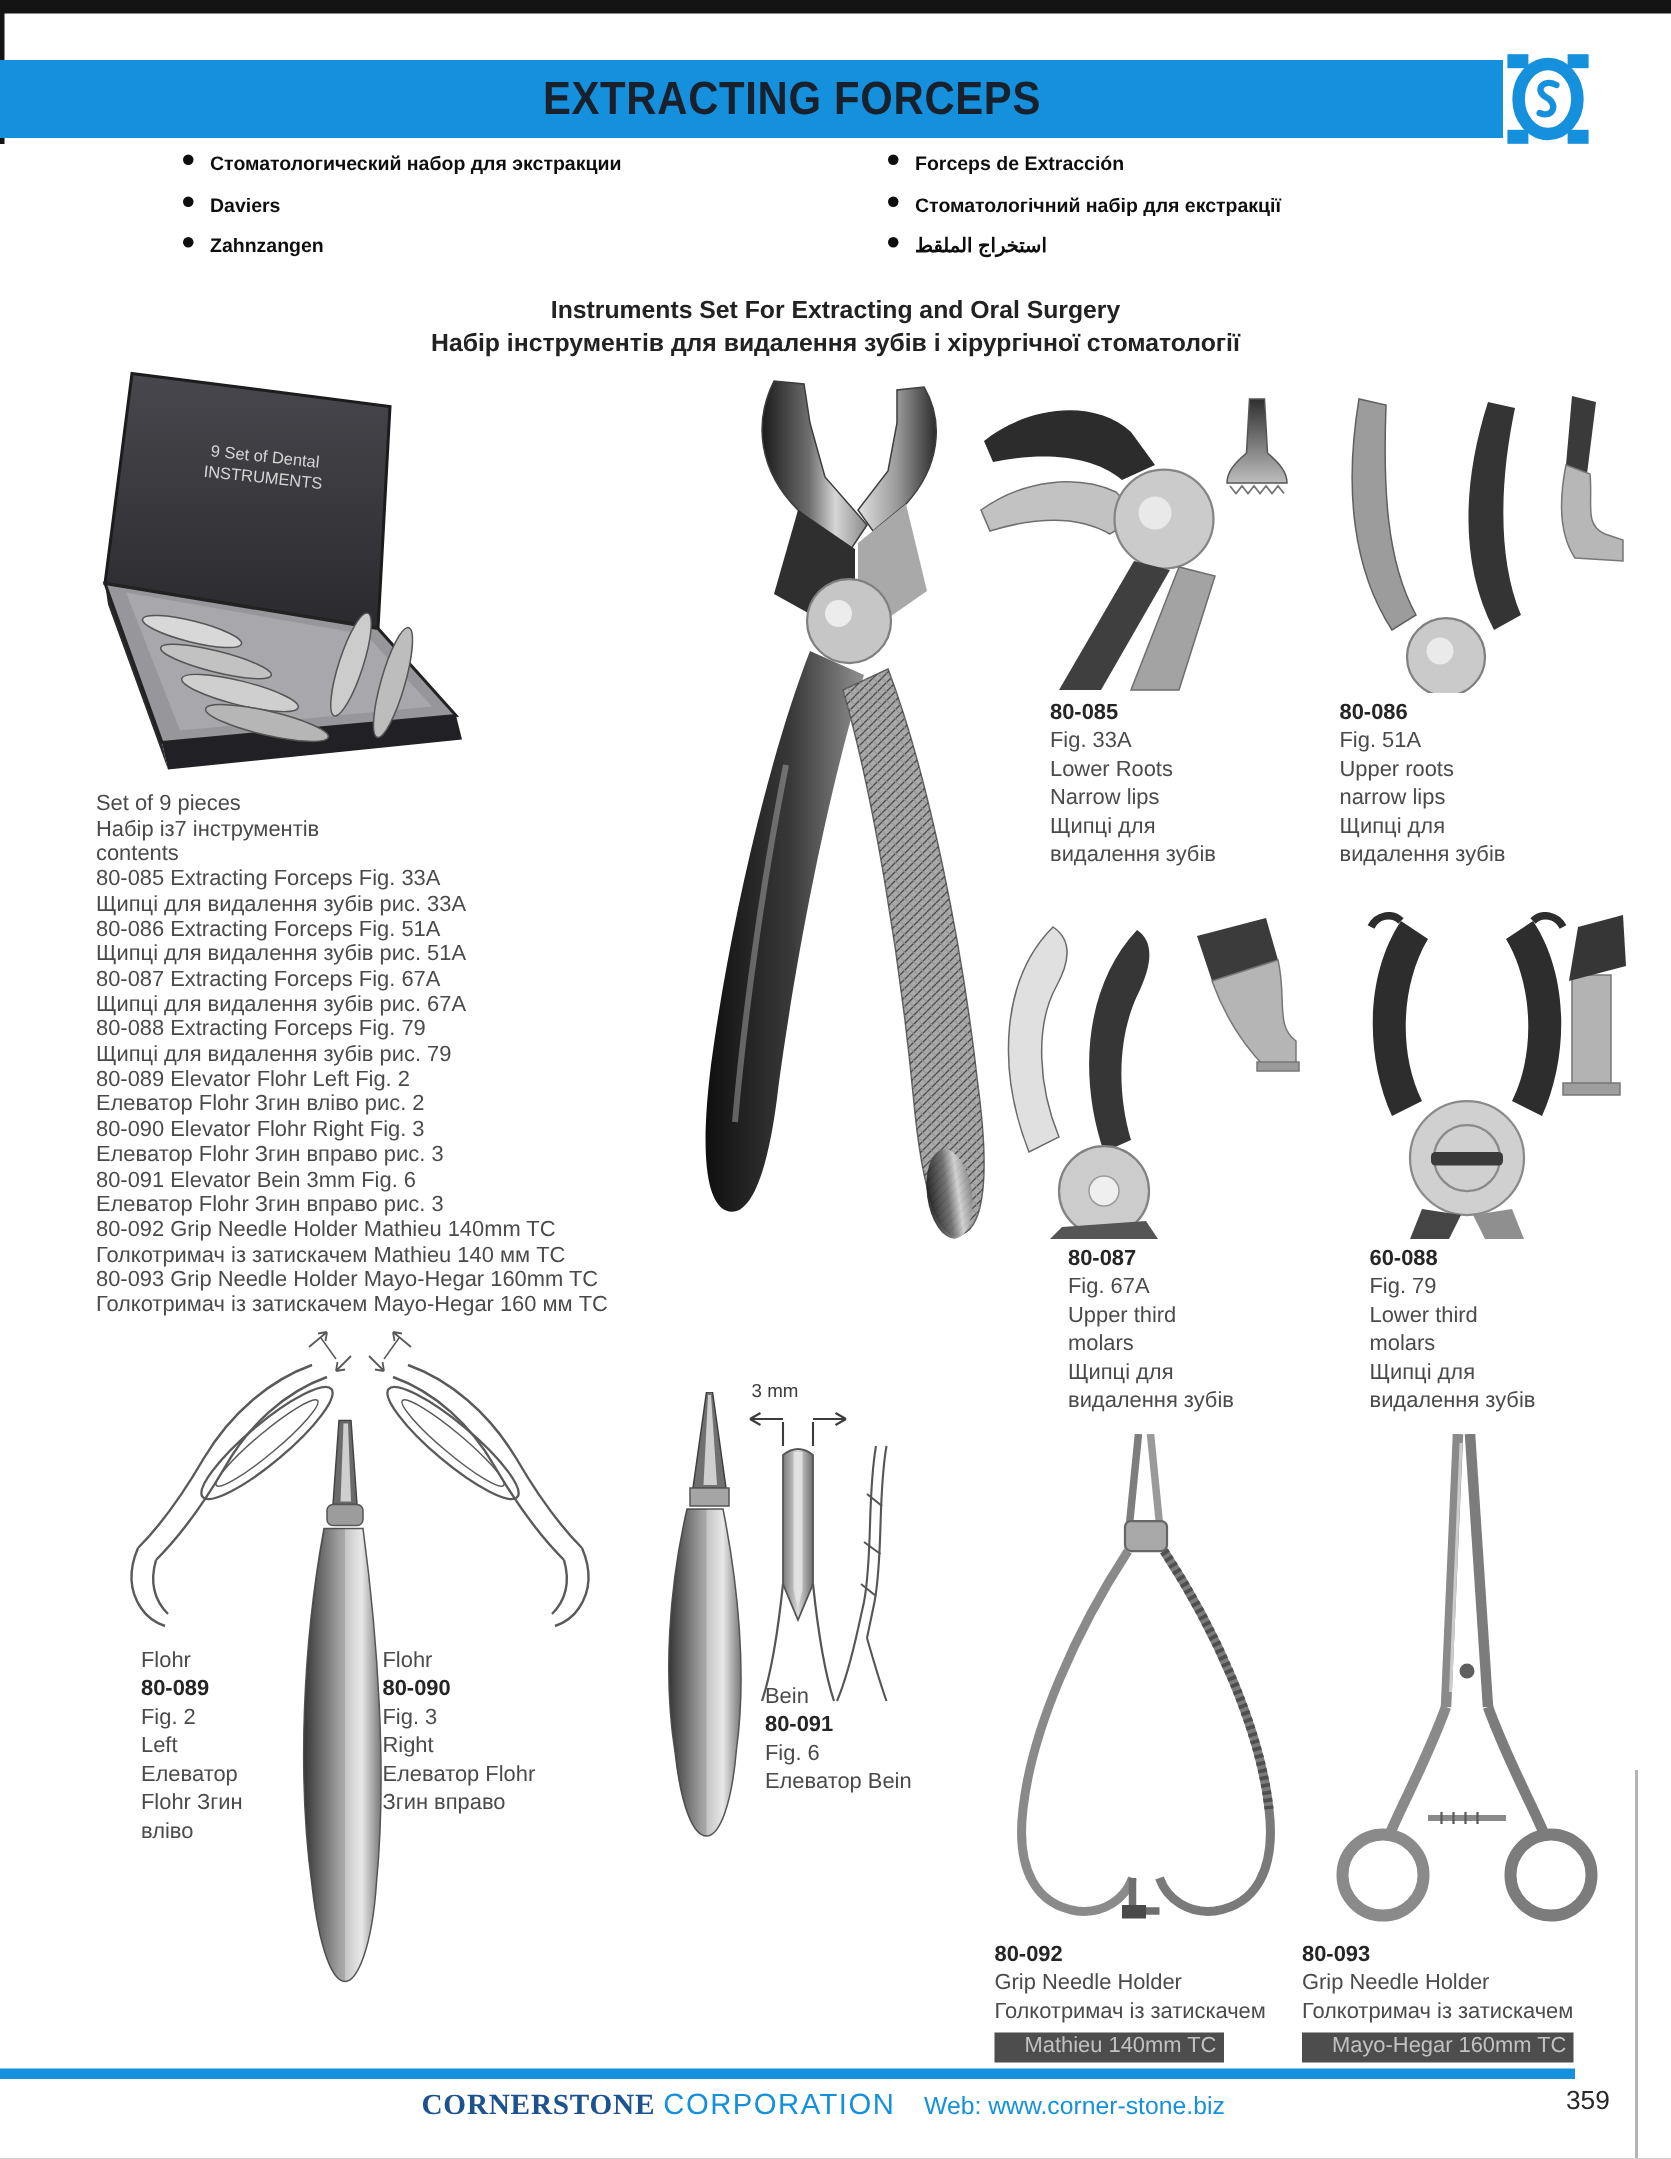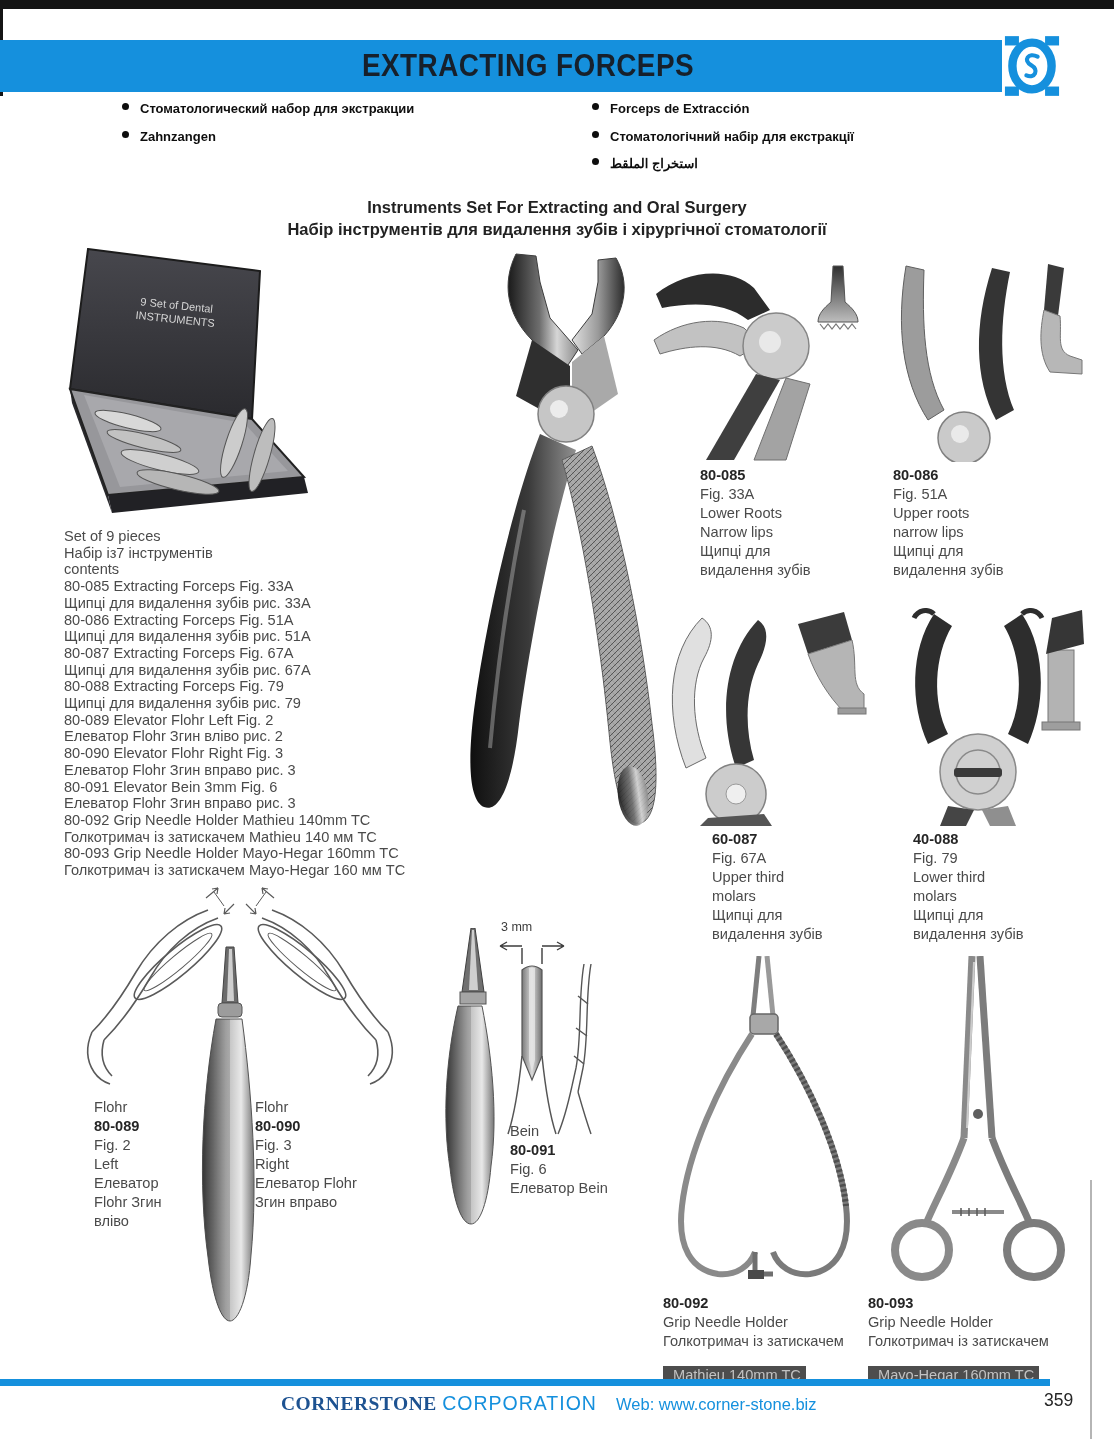--- a/index.html
+++ b/index.html
@@ -28,21 +28,21 @@
   .bullets-right{left:592px;top:95px}
 
   .intro{left:0;width:1114px;top:197px;text-align:center;font-size:16.5px;font-weight:bold;color:#222;line-height:21.5px}
 
   .contents-block{left:64px;top:528px;width:410px;font-size:14.6px;line-height:16.7px;color:#4a4a4a}
 
   .plabel{font-size:14.6px;line-height:19px;color:#4a4a4a}
   .pcode{font-weight:bold;color:#252525}
   .pname{color:#4a4a4a}
   .highlight{display:inline-block;background:var(--highlight_bg);color:var(--highlight_text);
-             padding:0 5px 1px 10px;margin-top:15px;font-size:14.6px}
+             padding:0 5px 1px 20px;margin-top:4px;font-size:14.6px}
 
   .lid-text{left:120px;top:298px;width:112px;transform:rotate(6deg);color:#d6d6d6;
             font-size:11px;line-height:14px;text-align:center}
   .tip-note{left:501px;top:920px;font-size:12.5px;color:#3c3c3c}
 
   .footer-bar{left:0;top:1379px;width:1050px;height:7px;background:var(--accent)}
   .footer-brand{left:281px;top:1392px;font-size:19.5px}
   .brand-bold{font-family:Liberation Serif, serif;font-weight:bold;color:var(--brand_navy);letter-spacing:.5px}
   .brand-rest{color:var(--accent);font-weight:normal;letter-spacing:1px}
   .footer-web{left:616px;top:1395px;font-size:16.5px;color:var(--accent)}
@@ -68,20 +68,21 @@
       <rect x="44" y="0" width="15" height="10" fill="#1590dd"></rect>
       <rect x="1" y="54" width="15" height="10" fill="#1590dd"></rect>
       <rect x="44" y="54" width="15" height="10" fill="#1590dd"></rect>
       <ellipse cx="30" cy="32" rx="21" ry="25" fill="none" stroke="#1590dd" stroke-width="9"></ellipse>
       <path d="M36 22 C26 17 20 26 29 31 C38 36 33 46 24 42" fill="none" stroke="#1590dd" stroke-width="4.5" stroke-linecap="round"></path>
     </svg>
   </div>
 
   <ul class="abs bullets bullets-left">
     <li><span>Стоматологический набор для экстракции</span></li>
+    <li><span>Daviers</span></li>
     <li><span>Zahnzangen</span></li>
   </ul>
   <ul class="abs bullets bullets-right">
     <li><span>Forceps de Extracción</span></li>
     <li><span>Стоматологічний набір для екстракції</span></li>
     <li><span>استخراج الملقط</span></li>
   </ul>
 
   <div class="abs intro">
     <div>Instruments Set For Extracting and Oral Surgery</div>
@@ -224,21 +225,21 @@
       <path d="M84 160 C66 108 72 48 106 12 C118 20 116 36 106 56 C94 82 92 118 102 152 Z" fill="#363636"></path>
       <circle cx="84" cy="186" r="30" fill="#cccccc" stroke="#828282" stroke-width="1.5"></circle>
       <circle cx="84" cy="186" r="10" fill="#efefef" stroke="#9a9a9a"></circle>
       <path d="M56 210 L48 218 L120 218 L112 206 Z" fill="#555"></path>
       <path d="M146 16 L192 4 L200 32 L156 46 Z" fill="#3b3b3b"></path>
       <path d="M156 46 L200 32 C206 58 198 76 212 86 L212 102 L192 104 C176 88 164 68 156 46 Z" fill="#b5b5b5" stroke="#777" stroke-width="1"></path>
       <rect x="186" y="100" width="28" height="6" fill="#9b9b9b" stroke="#777" stroke-width="1"></rect>
     </svg>
   </div>
   <div class="abs plabel" style="left:712px;top:830px;width:150px">
-    <div class="pcode">60-087</div>
+    <div class="pcode">80-087</div>
     <div class="ml">Fig. 67A
 Upper third
 molars
 Щипці для
 видалення зубів</div>
   </div>
 
   <div class="abs" style="left:870px;top:608px">
     <svg width="218" height="218" viewBox="0 0 218 218">
       <path d="M64 6 C40 42 40 96 58 136 L78 126 C62 94 64 48 82 18 Z" fill="#2d2d2d"></path>
@@ -249,21 +250,21 @@
       <circle cx="108" cy="164" r="22" fill="none" stroke="#8a8a8a" stroke-width="1.5"></circle>
       <rect x="84" y="160" width="48" height="9" rx="3" fill="#3a3a3a"></rect>
       <path d="M78 198 L70 218 L96 218 L104 202 Z" fill="#454545"></path>
       <path d="M138 198 L146 218 L120 218 L112 202 Z" fill="#8f8f8f"></path>
       <rect x="178" y="42" width="26" height="74" fill="#b3b3b3" stroke="#777" stroke-width="1"></rect>
       <rect x="172" y="114" width="38" height="8" fill="#9e9e9e" stroke="#777" stroke-width="1"></rect>
       <path d="M176 46 L182 10 L212 2 L214 36 Z" fill="#363636"></path>
     </svg>
   </div>
   <div class="abs plabel" style="left:913px;top:830px;width:150px">
-    <div class="pcode">40-088</div>
+    <div class="pcode">60-088</div>
     <div class="ml">Fig. 79
 Lower third
 molars
 Щипці для
 видалення зубів</div>
   </div>
 
   <div class="abs" style="left:58px;top:884px">
     <svg width="364" height="215" viewBox="0 0 364 215">
       <g id="dhalf" stroke="#5a5a5a" fill="none" stroke-width="1.6">

